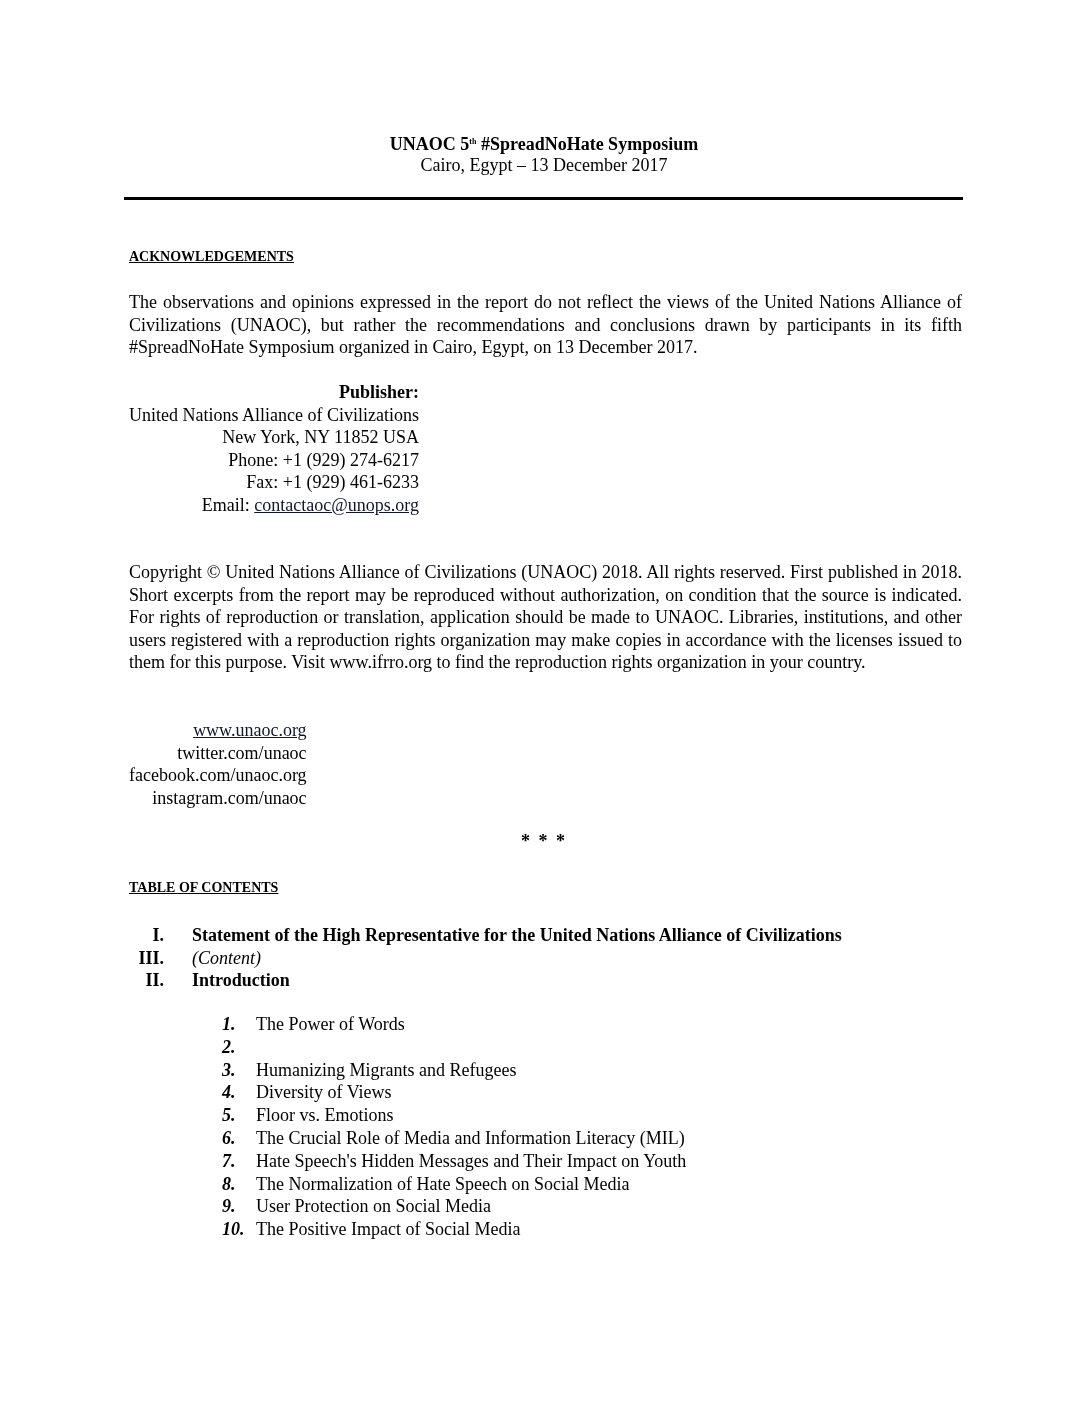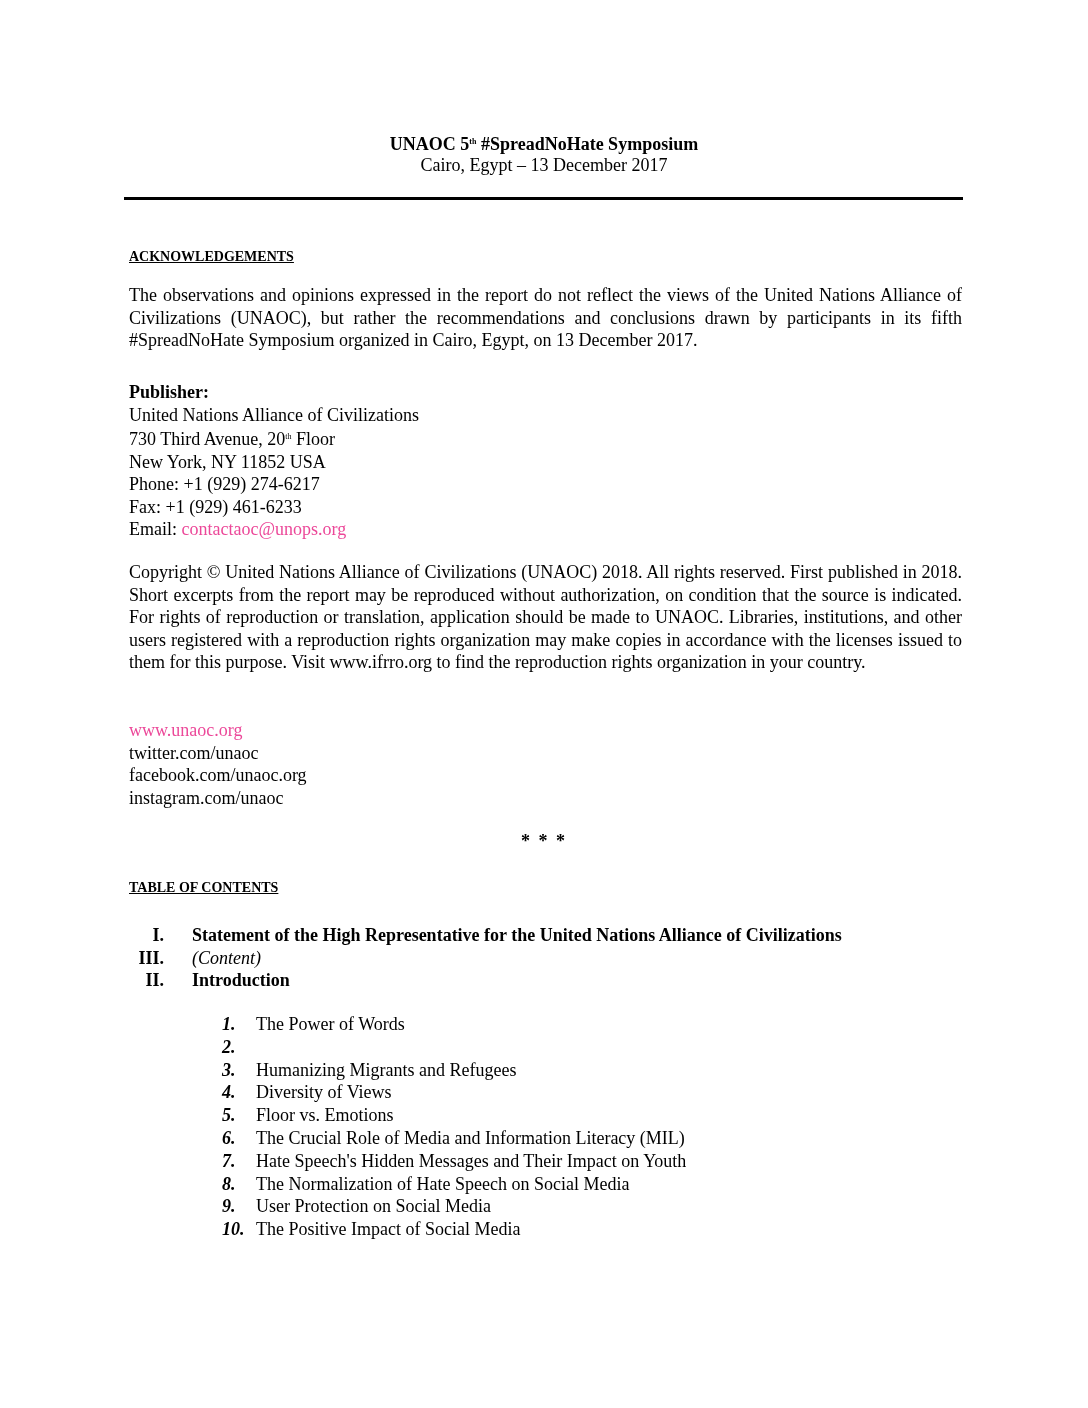--- a/index.html
+++ b/index.html
@@ -10,22 +10,22 @@
     }
     .page { position: absolute; left: 0; top: 0; width: 1088px; height: 1408px; }
     .header { position: absolute; left: 0; width: 1088px; text-align: center; }
     .header .title { position: absolute; top: 131px; left: 0; width: 1088px; font-weight: bold; font-size: 18px; line-height: 22px; }
     .header .subtitle { position: absolute; top: 154px; left: 0; width: 1088px; font-size: 18px; line-height: 22px; }
     sup.ord { font-size: 8px; vertical-align: 6px; }
     .rule { position: absolute; left: 124px; top: 197px; width: 839px; height: 3px; background: #000; }
     .heading { position: absolute; left: 129px; font-weight: bold; text-decoration: underline; font-size: 14px; line-height: 22px; }
     .para { position: absolute; left: 129px; width: 833px; font-size: 18px; line-height: 22.5px; text-align: justify; }
     .lines { position: absolute; left: 129px; font-size: 18px; line-height: 22.5px; }
-    .lines div { white-space: nowrap; }
-    a.link { color: #ec4899; }
+    .lines div { white-space: nowrap; text-align: right; }
+    a.link { color: #0f172a; text-decoration: underline; }
     .bold { font-weight: bold; }
     .stars { position: absolute; left: 0; width: 1088px; top: 831px; text-align: center; font-weight: bold; font-size: 18px; letter-spacing: 2px; }
     .toc-main { position: absolute; left: 120px; top: 924px; }
     .toc-main .row { display: flex; height: 22.5px; line-height: 22.5px; white-space: nowrap; }
     .toc-main .num { width: 44px; text-align: right; font-weight: bold; padding-right: 28px; }
     .toc-main .lbl { font-weight: bold; }
     .toc-main .lbl.italic { font-weight: normal; font-style: italic; }
     .toc-sub { position: absolute; left: 222px; top: 1013px; }
     .toc-sub .row { display: flex; height: 22.8px; line-height: 22.8px; white-space: nowrap; }
     .toc-sub .num { width: 34px; font-weight: bold; font-style: italic; }
@@ -37,26 +37,25 @@
 
   <div class="header">
     <div class="title"><span>UNAOC 5</span><sup class="ord">th</sup><span> #SpreadNoHate Symposium</span></div>
     <div class="subtitle">Cairo, Egypt – 13 December 2017</div>
   </div>
 
   <div class="rule"></div>
 
   <div class="heading" style="top:246px;">ACKNOWLEDGEMENTS</div>
 
-  <div class="para" style="top:284px;">The observations and opinions expressed in the report do not reflect the views of the United Nations Alliance of Civilizations (UNAOC), but rather the recommendations and conclusions drawn by participants in its fifth #SpreadNoHate Symposium organized in Cairo, Egypt, on 13 December 2017.</div>
+  <div class="para" style="top:291px;">The observations and opinions expressed in the report do not reflect the views of the United Nations Alliance of Civilizations (UNAOC), but rather the recommendations and conclusions drawn by participants in its fifth #SpreadNoHate Symposium organized in Cairo, Egypt, on 13 December 2017.</div>
 
   <div class="lines" style="top:381px;">
     <div class="bold">Publisher:</div>
     <div>United Nations Alliance of Civilizations</div>
-    <div><span>730 Third Avenue, 20</span><sup class="ord">th</sup><span> Floor</span></div>
     <div>New York, NY 11852 USA</div>
     <div>Phone: +1 (929) 274-6217</div>
     <div>Fax: +1 (929) 461-6233</div>
     <div><span>Email: </span><a class="link">contactaoc@unops.org</a></div>
   </div>
 
   <div class="para" style="top:561px;">Copyright © United Nations Alliance of Civilizations (UNAOC) 2018. All rights reserved. First published in 2018. Short excerpts from the report may be reproduced without authorization, on condition that the source is indicated. For rights of reproduction or translation, application should be made to UNAOC. Libraries, institutions, and other users registered with a reproduction rights organization may make copies in accordance with the licenses issued to them for this purpose. Visit www.ifrro.org to find the reproduction rights organization in your country.</div>
 
   <div class="lines" style="top:719px;">
     <div><a class="link">www.unaoc.org</a></div>

